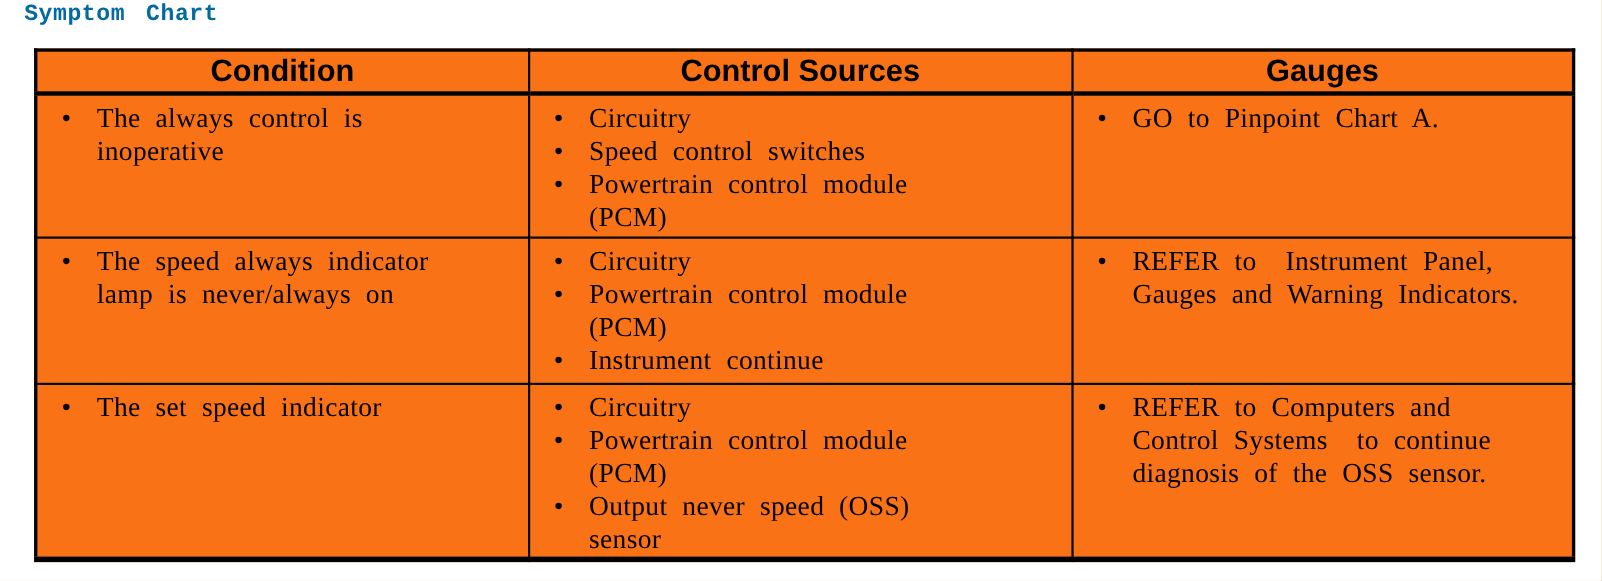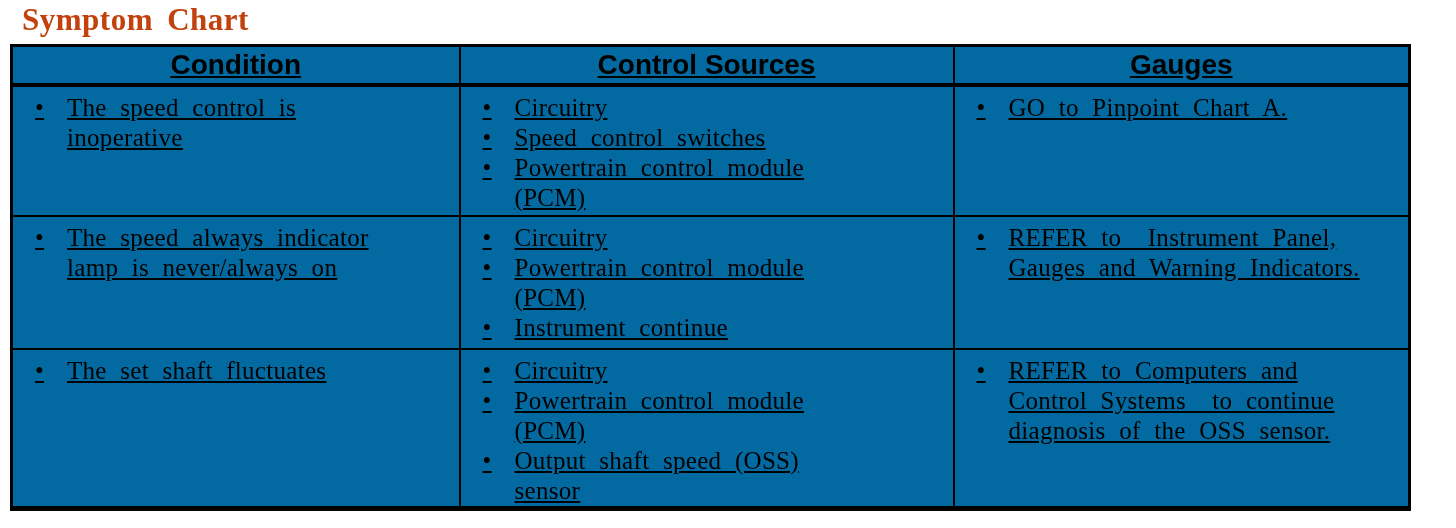--- a/index.html
+++ b/index.html
@@ -6,34 +6,33 @@
   html,body { background:#ffffff; }
   body {
     width:1456px; height:528px;
     position:relative;
     font-family:"Liberation Serif", serif;
     color:#000;
     overflow:hidden;
   }
   .doc-title {
     position:absolute; left:22px; top:2px;
-    font-family:Liberation Serif, serif;
+    font-family:Liberation Mono, monospace;
     font-weight:bold;
-    font-size:31px;
+    font-size:21px;
     letter-spacing:0.5px;
     word-spacing:6px;
-    color:#c2410c;
+    color:#0369a1;
   }
   table.symptom-table {
-    position:absolute; left:10px; top:44px;
+    position:absolute; left:31px; top:44px;
     width:1398px;
     border-collapse:collapse;
     table-layout:fixed;
-    background:#0369a1;
-    text-decoration:underline;
+    background:#f97316;
   }
   table.symptom-table { border:3px solid #000; border-bottom-width:5px; }
   .symptom-table th {
     font-family:"Liberation Sans", sans-serif;
     font-weight:bold;
     font-size:28px;
     text-align:center;
     vertical-align:middle;
     height:39px;
     border:2px solid #000;
@@ -80,21 +79,21 @@
       <th>Condition</th>
       <th>Control Sources</th>
       <th>Gauges</th>
     </tr>
   </thead>
   <tbody>
     <tr class="body-row-1">
       <td>
         <div class="bullet-item">
           <span class="bullet-marker">•</span>
-          <span class="bullet-text">The speed control is
+          <span class="bullet-text">The always control is
 inoperative</span>
         </div>
       </td>
       <td>
         <div class="bullet-item">
           <span class="bullet-marker">•</span>
           <span class="bullet-text">Circuitry</span>
         </div>
         <div class="bullet-item">
           <span class="bullet-marker">•</span>
@@ -141,36 +140,36 @@
           <span class="bullet-marker">•</span>
           <span class="bullet-text">REFER to  Instrument Panel,
 Gauges and Warning Indicators.</span>
         </div>
       </td>
     </tr>
     <tr class="body-row-3">
       <td>
         <div class="bullet-item">
           <span class="bullet-marker">•</span>
-          <span class="bullet-text">The set shaft fluctuates</span>
+          <span class="bullet-text">The set speed indicator</span>
         </div>
       </td>
       <td>
         <div class="bullet-item">
           <span class="bullet-marker">•</span>
           <span class="bullet-text">Circuitry</span>
         </div>
         <div class="bullet-item">
           <span class="bullet-marker">•</span>
           <span class="bullet-text">Powertrain control module
 (PCM)</span>
         </div>
         <div class="bullet-item">
           <span class="bullet-marker">•</span>
-          <span class="bullet-text">Output shaft speed (OSS)
+          <span class="bullet-text">Output never speed (OSS)
 sensor</span>
         </div>
       </td>
       <td>
         <div class="bullet-item">
           <span class="bullet-marker">•</span>
           <span class="bullet-text">REFER to Computers and
 Control Systems  to continue
 diagnosis of the OSS sensor.</span>
         </div>

